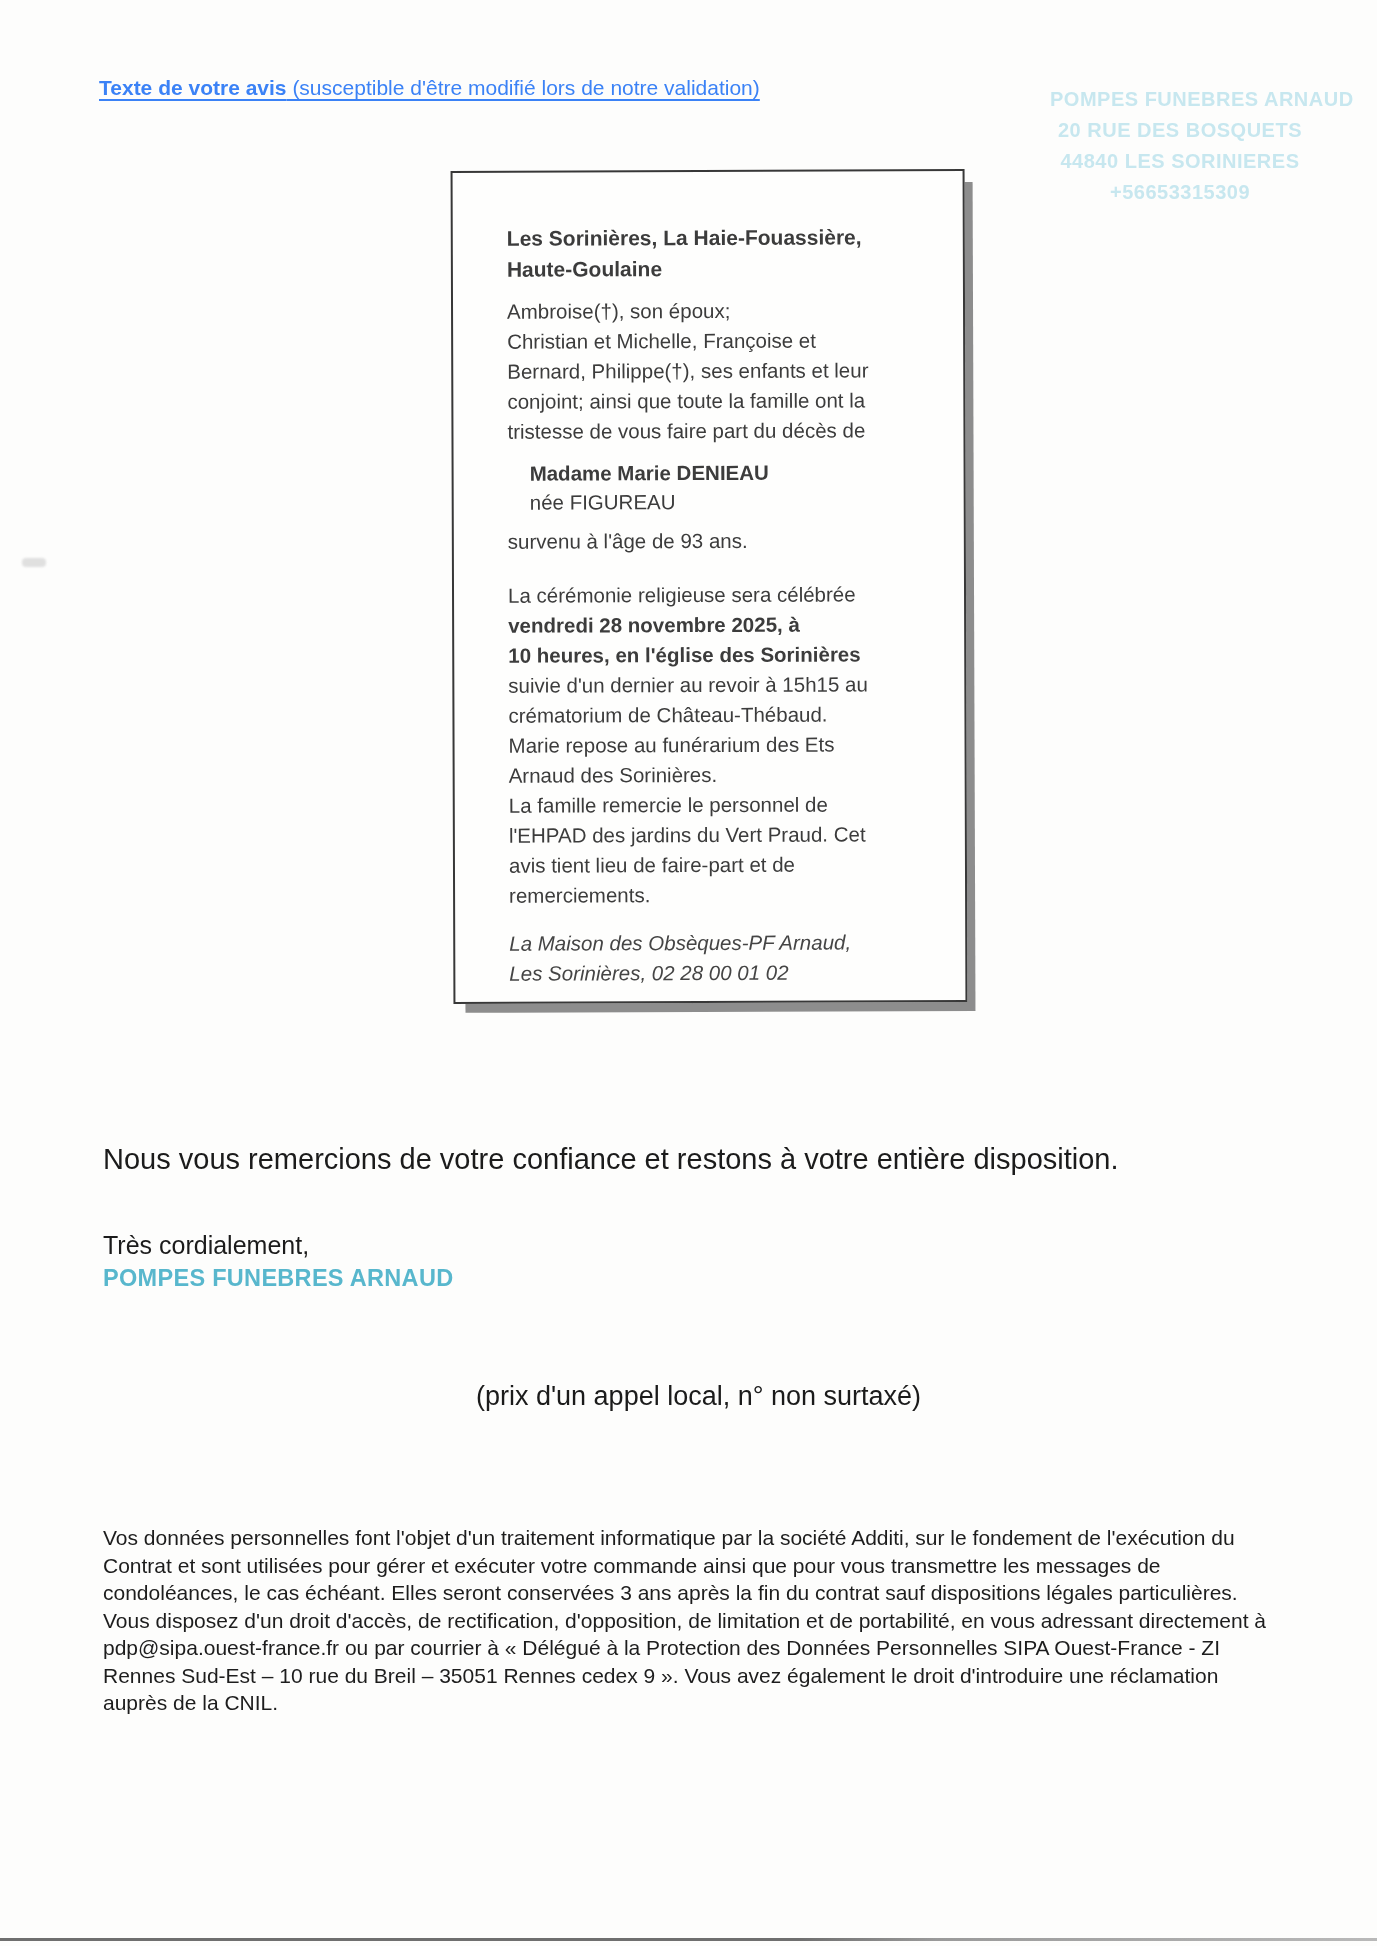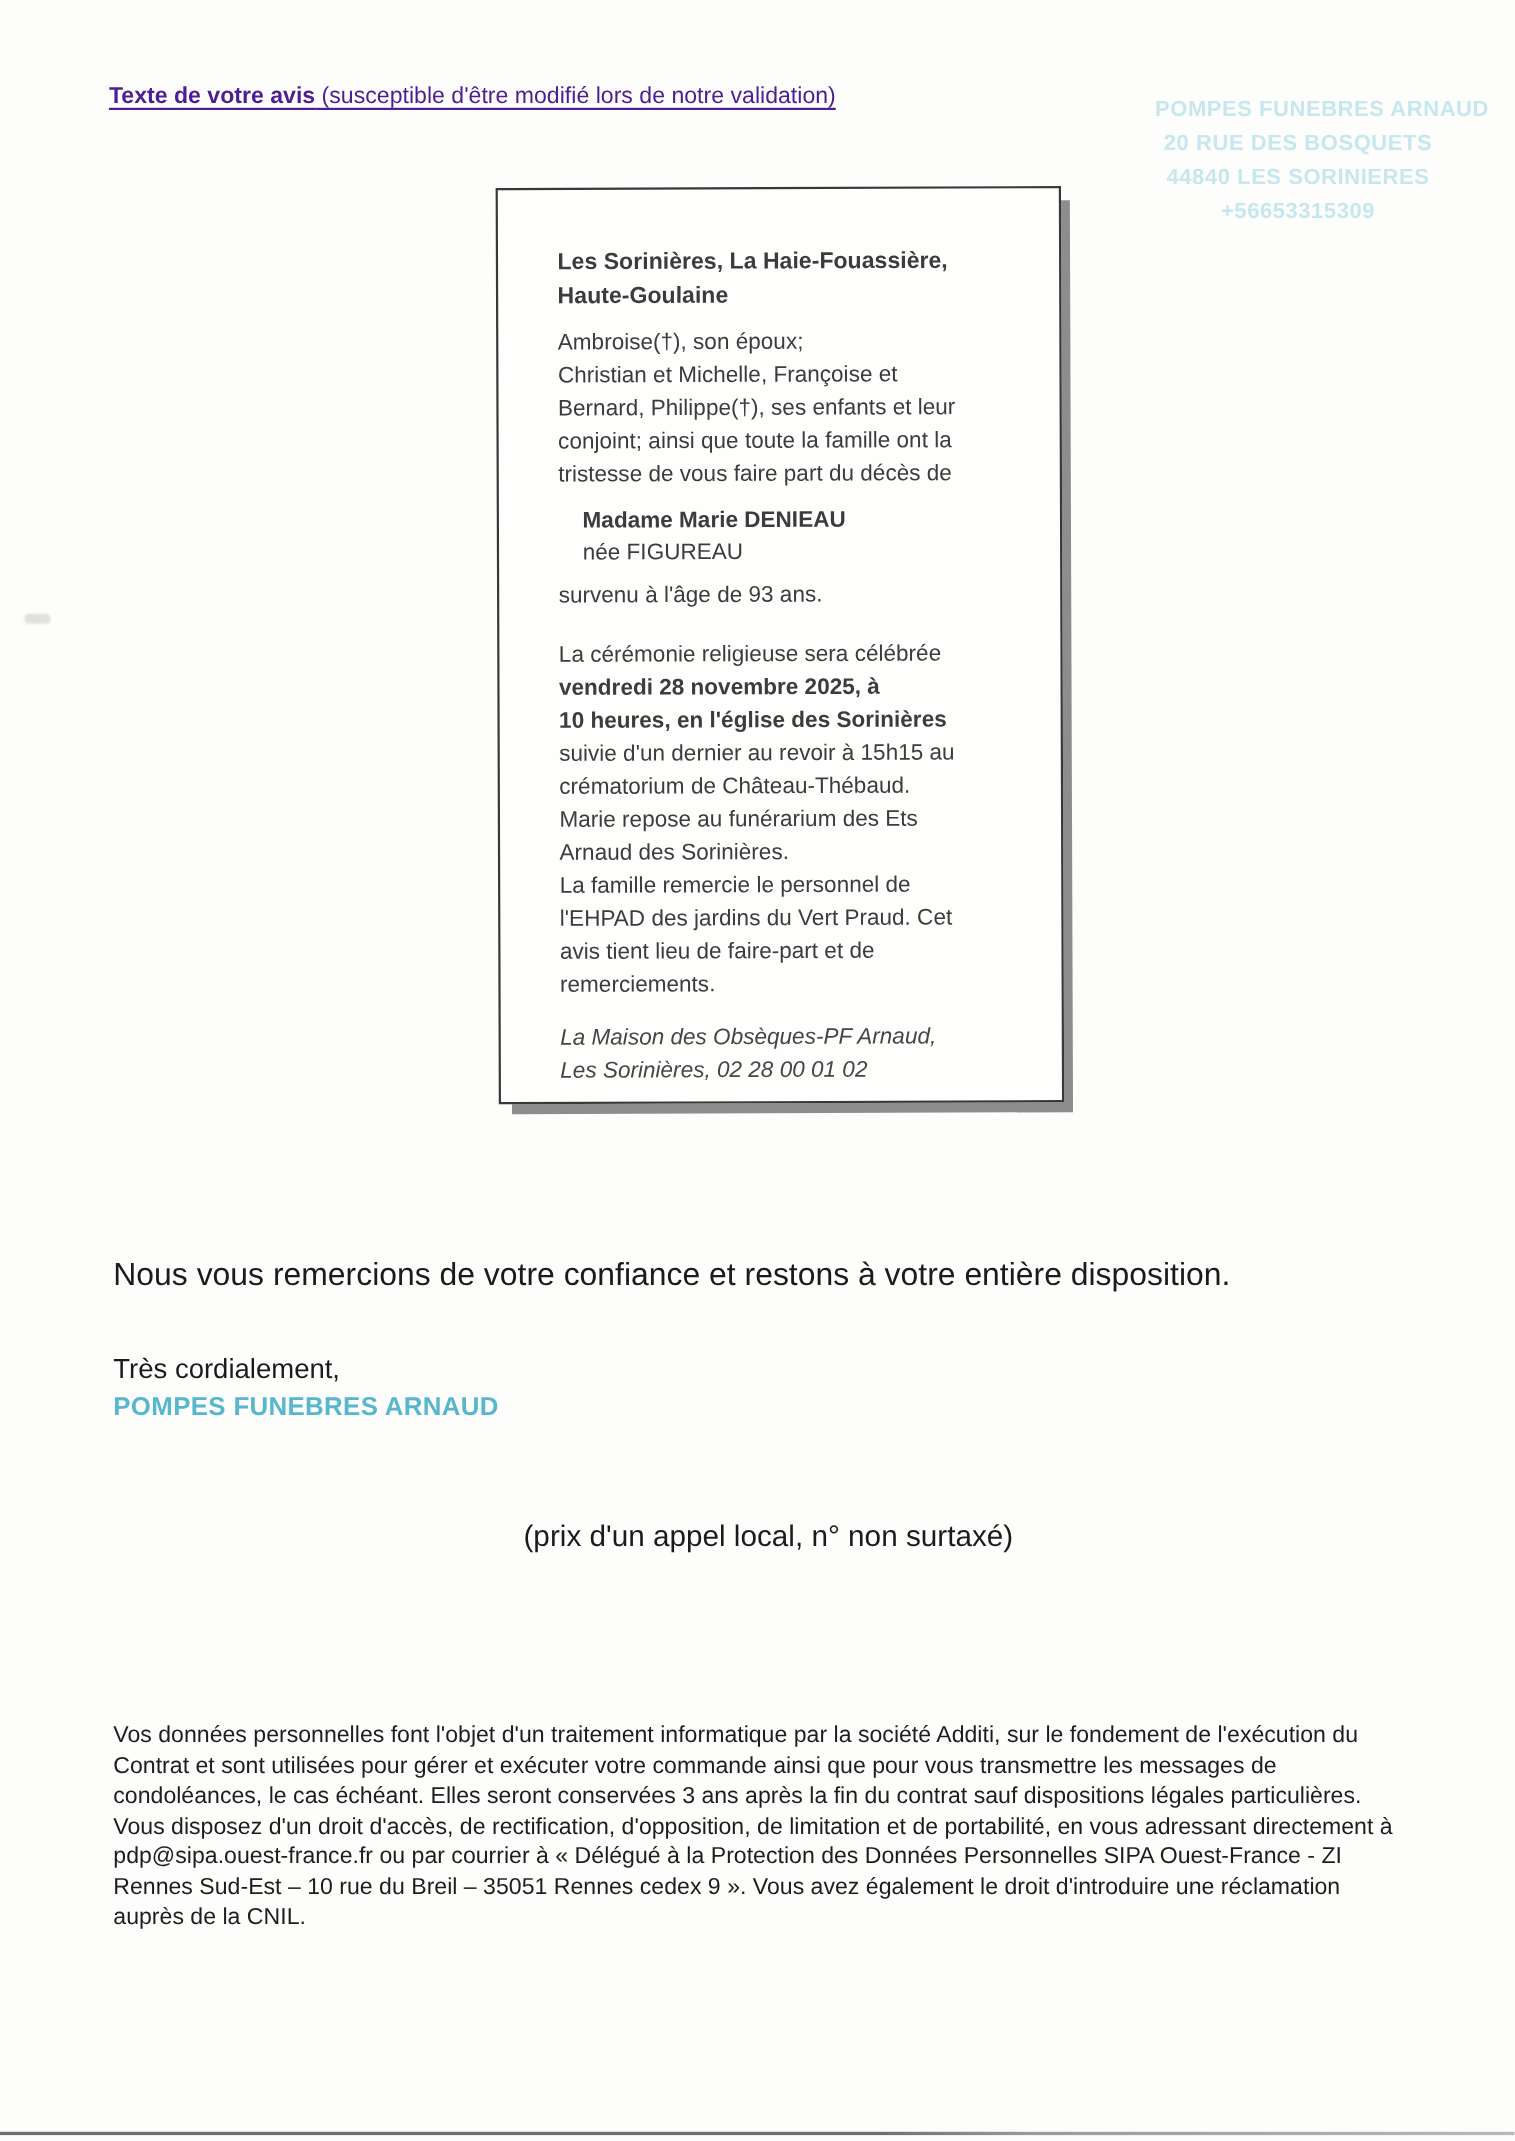--- a/index.html
+++ b/index.html
@@ -13,21 +13,21 @@
   }
   .abs{position:absolute;}
 
   
   .heading{
     left:99px; top:76px;
     font-size:21px;
     text-decoration:underline;
     text-underline-offset:4px;
     text-decoration-thickness:2px;
-    color:#4c1d95;
+    color:#3b82f6;
     white-space:nowrap;
   }
   .heading .hb{font-weight:bold;}
 
   
   .bleed{
     left:1050px; top:84px; width:260px;
     text-align:center;
     font-weight:bold;
     font-size:20px;
@@ -81,21 +81,21 @@
   }
   .service{
     left:20px; right:0; top:1382px;
     text-align:center;
     line-height:29px;
   }
   .service .s-title{font-size:23px; font-weight:bold;}
   .service .s-phone{font-size:22px;}
   .service .s-note{font-size:27px;}
   .privacy{
-    left:103px; top:1564px; width:1185px;
+    left:103px; top:1524px; width:1185px;
     font-size:21px; line-height:27.5px;
     color:#1d1d1d;
     text-align:left;
   }
 
   
   .bottom-line{
     left:0; top:1938px; width:1377px; height:3px;
     background:linear-gradient(to right,#6f6f6f 0%,#6f6f6f 58%,#9a9a9a 68%,#b9b9b9 100%);
   }

